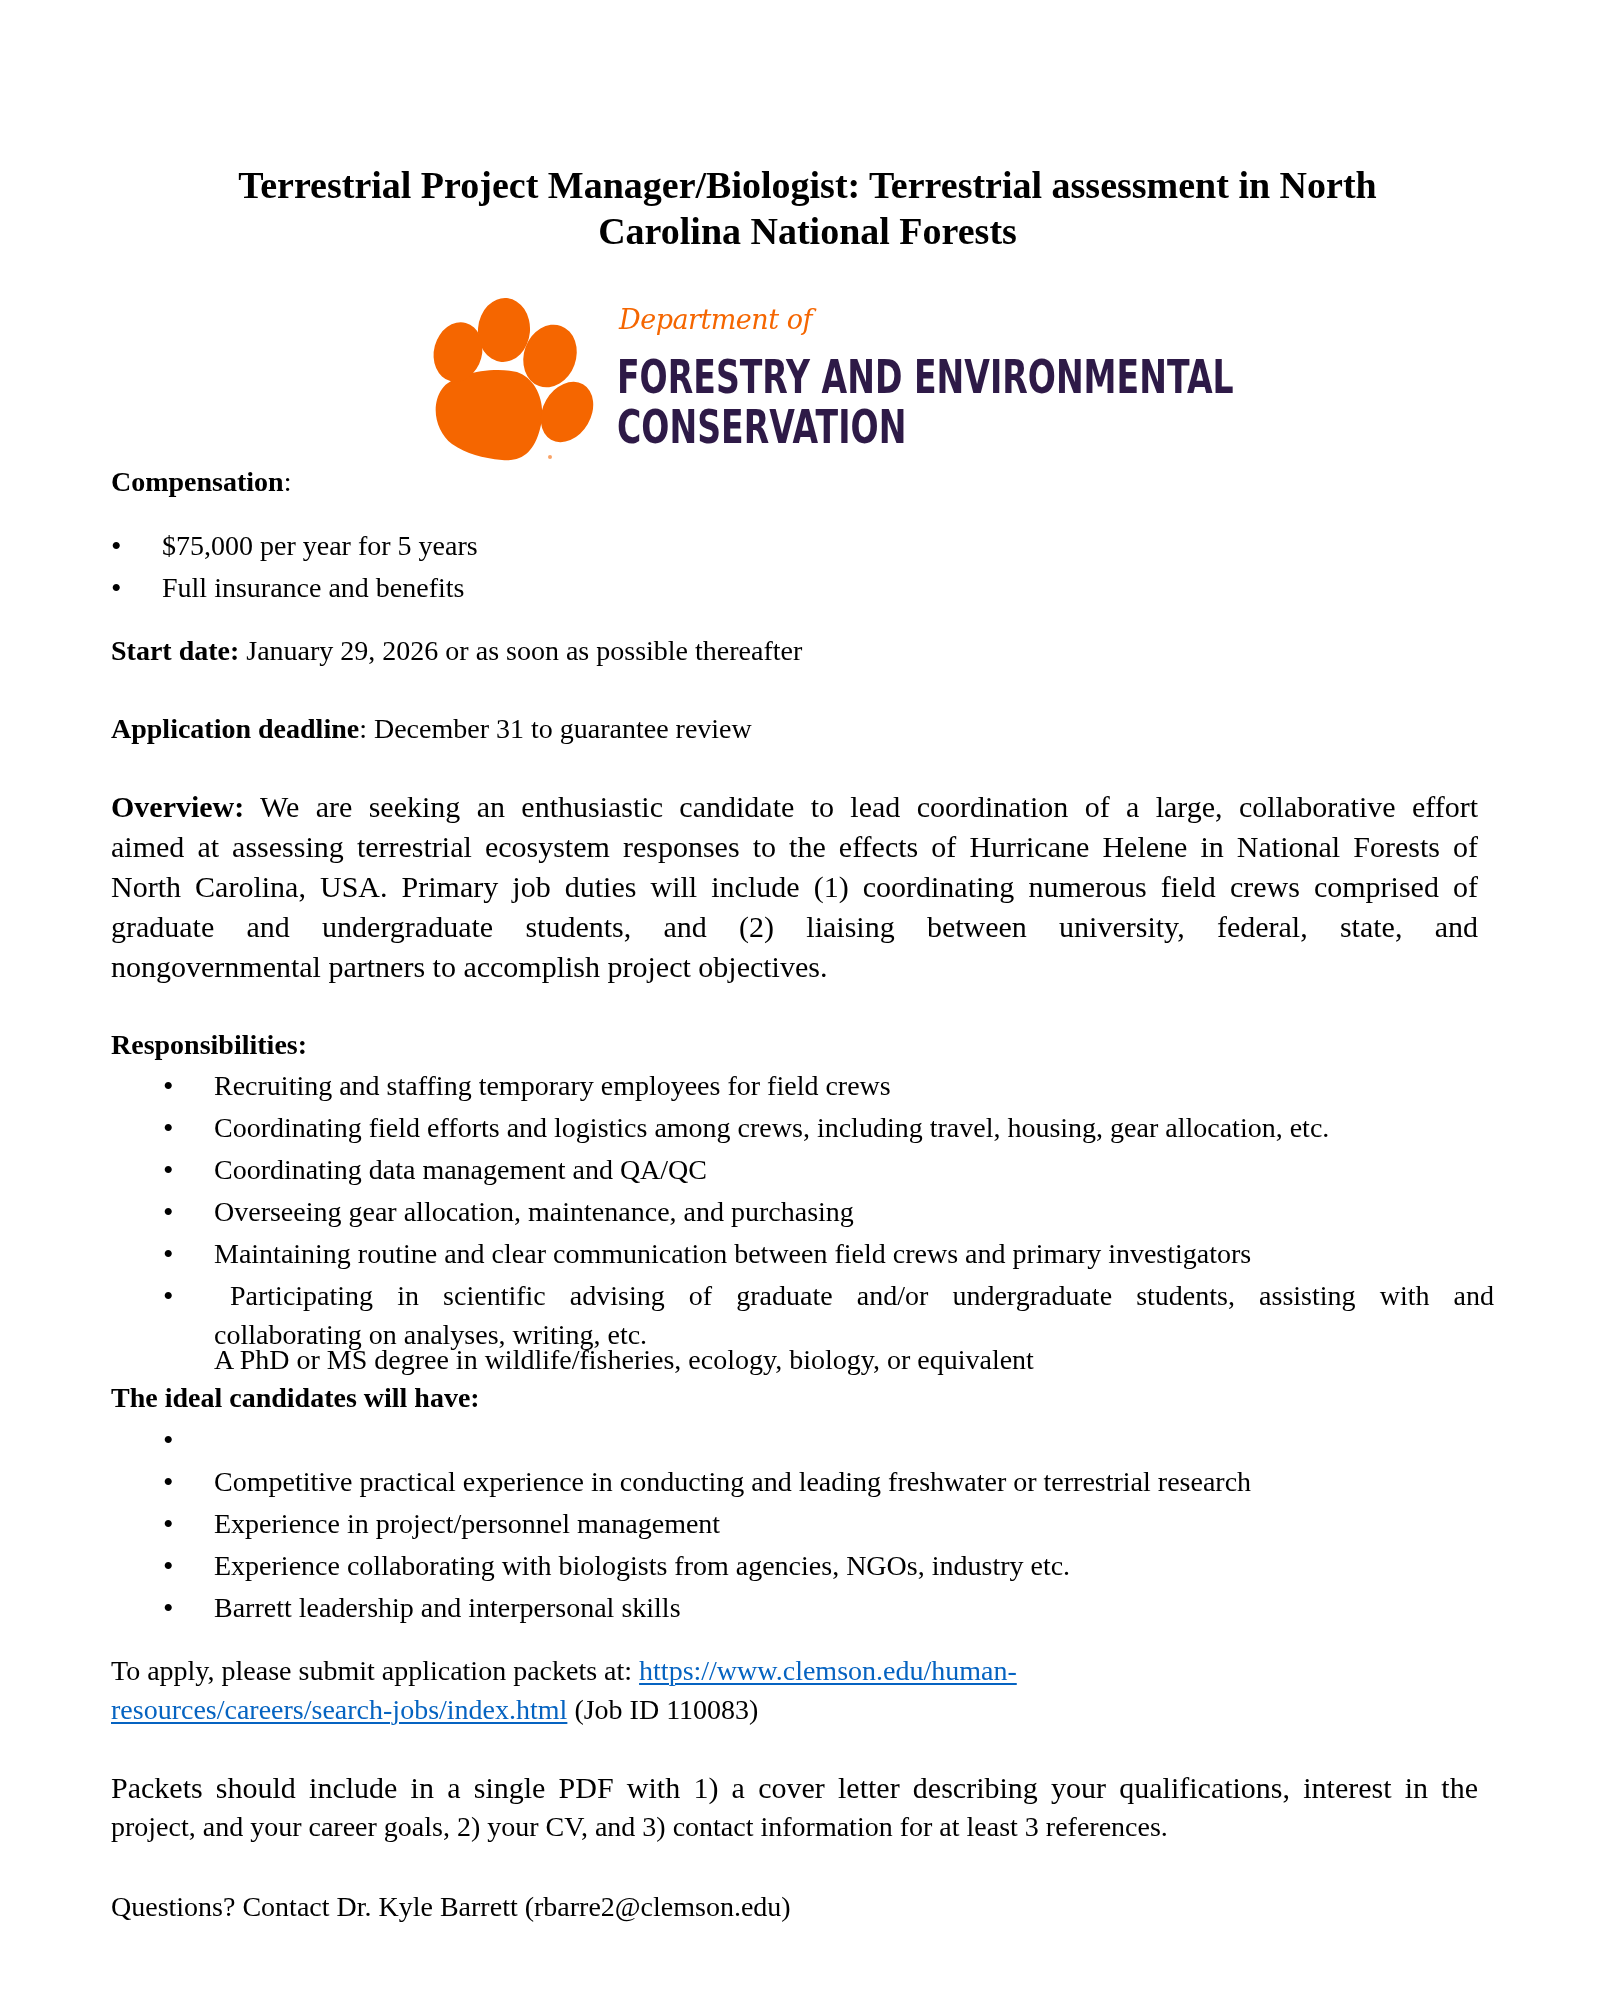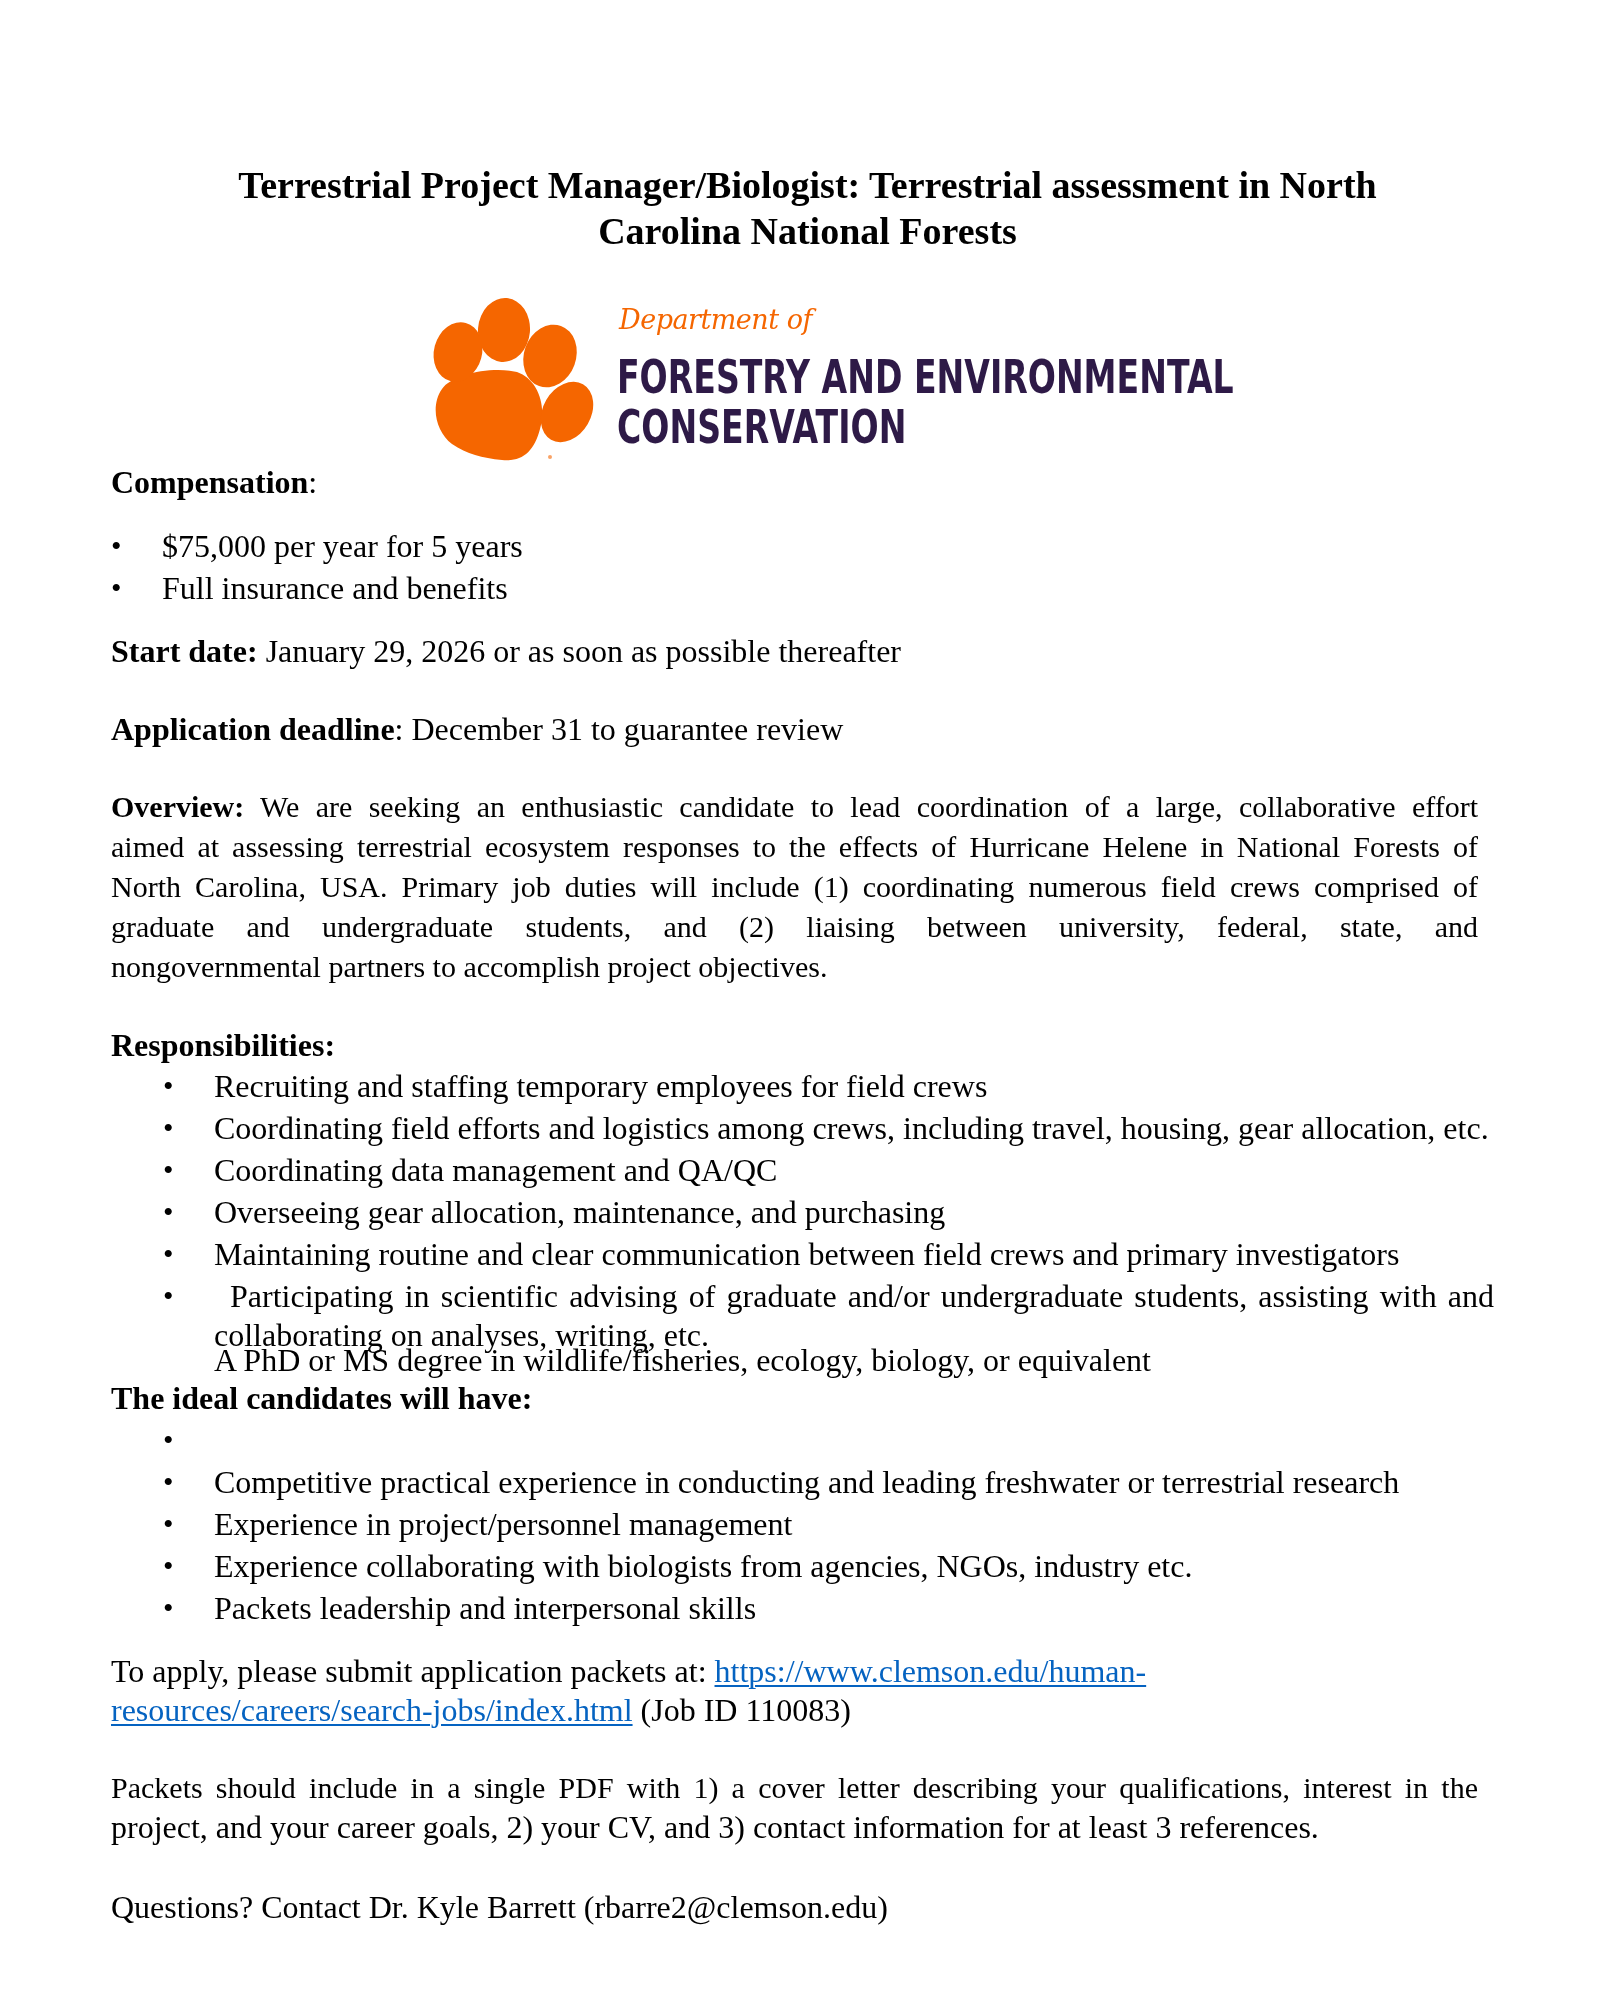--- a/index.html
+++ b/index.html
@@ -1,18 +1,18 @@
 <!DOCTYPE html>
 <html><head>
 <meta charset="utf-8">
 <style>
   html, body { margin: 0; padding: 0; background: #ffffff; }
   body { width: 1615px; height: 2000px; position: relative; overflow: hidden;
          font-family: "Liberation Serif", "DejaVu Serif", serif; color: #000; }
-  .ln { position: absolute; white-space: nowrap; font-size: 32px; line-height: 40px; }
+  .ln { position: absolute; white-space: nowrap; font-size: 28px; line-height: 40px; }
   .title { position: absolute; left: 0; width: 1615px; text-align: center;
            font-weight: bold; font-size: 38px; line-height: 46px; white-space: nowrap; }
   .b { font-weight: bold; }
   .bullet { position: absolute; font-size: 30px; line-height: 40px; }
   .just { position: absolute; left: 111px; width: 1367px; font-size: 30px; line-height: 40px;
           text-align: justify; text-align-last: justify; white-space: normal; }
   .just.last { text-align-last: left; }
   a.link { color: #0563C1; text-decoration: underline; text-decoration-thickness: 2px; text-underline-offset: 3px; }
   .logo-dept { position: absolute; left: 619px; top: 304px; font-family: "DejaVu Serif", serif;
                font-style: italic; font-size: 27px; color: #F56600; white-space: nowrap; letter-spacing: -0.5px; }
@@ -92,21 +92,21 @@
 <div>
   <span class="bullet" style="left:163px; top:1420px;">•</span>
   <div class="ln" style="left:214px; top:1340px;">A PhD or MS degree in wildlife/fisheries, ecology, biology, or equivalent</div>
   <span class="bullet" style="left:163px; top:1462px;">•</span>
   <div class="ln" style="left:214px; top:1462px;">Competitive practical experience in conducting and leading freshwater or terrestrial research</div>
   <span class="bullet" style="left:163px; top:1504px;">•</span>
   <div class="ln" style="left:214px; top:1504px;">Experience in project/personnel management</div>
   <span class="bullet" style="left:163px; top:1546px;">•</span>
   <div class="ln" style="left:214px; top:1546px;">Experience collaborating with biologists from agencies, NGOs, industry etc.</div>
   <span class="bullet" style="left:163px; top:1588px;">•</span>
-  <div class="ln" style="left:214px; top:1588px;">Packets leadership and interpersonal skills</div>
+  <div class="ln" style="left:214px; top:1588px;">Barrett leadership and interpersonal skills</div>
 </div>
 
 <div class="ln" style="left:111px; top:1651px;">
   <span>To apply, please submit application packets at: </span><a class="link">https://www.clemson.edu/human-</a>
 </div>
 <div class="ln" style="left:111px; top:1690px;">
   <a class="link">resources/careers/search-jobs/index.html</a><span> (Job ID 110083)</span>
 </div>
 
 <div>

